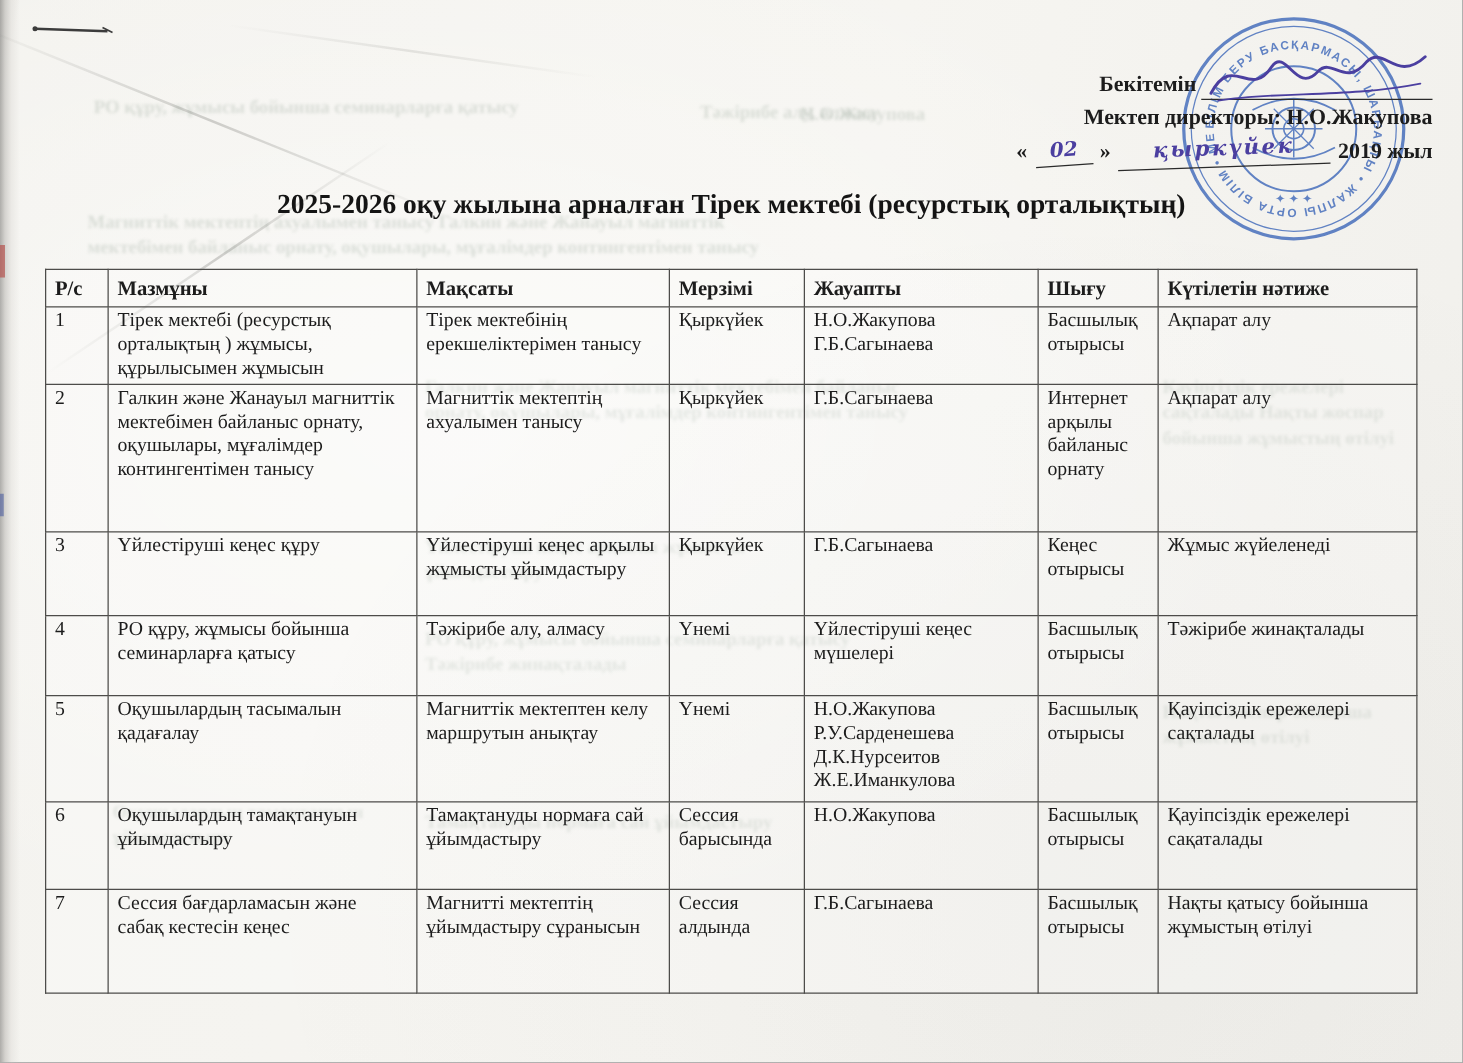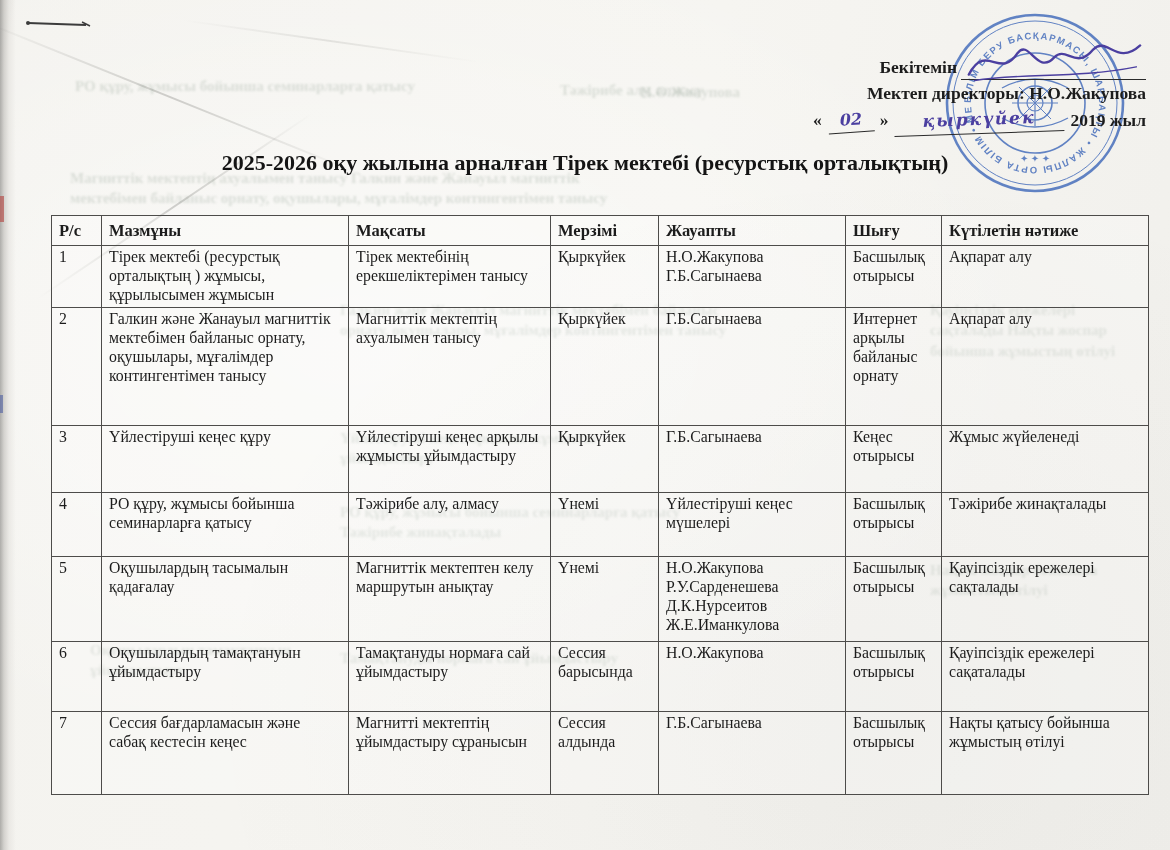--- a/index.html
+++ b/index.html
@@ -44,21 +44,21 @@
              font-size:17px; letter-spacing:2px; transform:rotate(-2deg); }
 
   
   .stamp { position:absolute; left:942px; top:10px; z-index:1; mix-blend-mode:multiply; opacity:.85; }
 
   
   .doc-title { position:absolute; left:0; right:0; top:146px; text-align:center; z-index:2;
                font-weight:bold; font-size:22px; line-height:1.5; color:#141414; }
 
   
-  .plan-table-wrap { position:absolute; left:51px; top:215px; z-index:2; }
+  .plan-table-wrap { position:absolute; left:36px; top:215px; z-index:2; }
   table.plan { border-collapse:collapse; table-layout:fixed; width:1097px;
                background:rgba(255,255,255,.25); }
   table.plan th, table.plan td { border:1.4px solid #4d4c4a; vertical-align:top; overflow:hidden; }
   table.plan th { font-size:16.5px; font-weight:bold; text-align:left; padding:3px 7px; vertical-align:middle; }
   table.plan td { font-size:15.8px; padding:2px 7px; line-height:1.2; white-space:pre-line; }
   thead tr { height:30px; }
   tbody tr:nth-child(1) { height:57px; }
   tbody tr:nth-child(2) { height:118px; }
   tbody tr:nth-child(3) { height:67px; }
   tbody tr:nth-child(4) { height:64px; }

